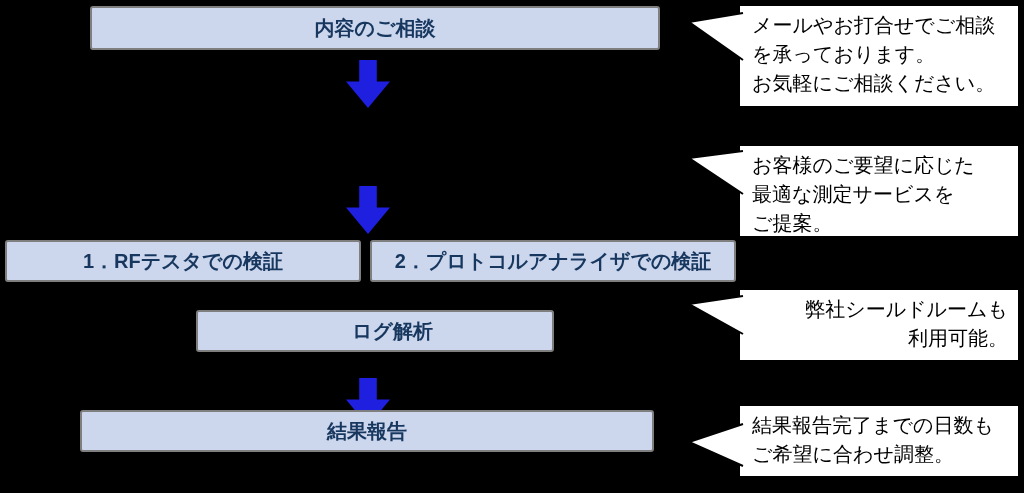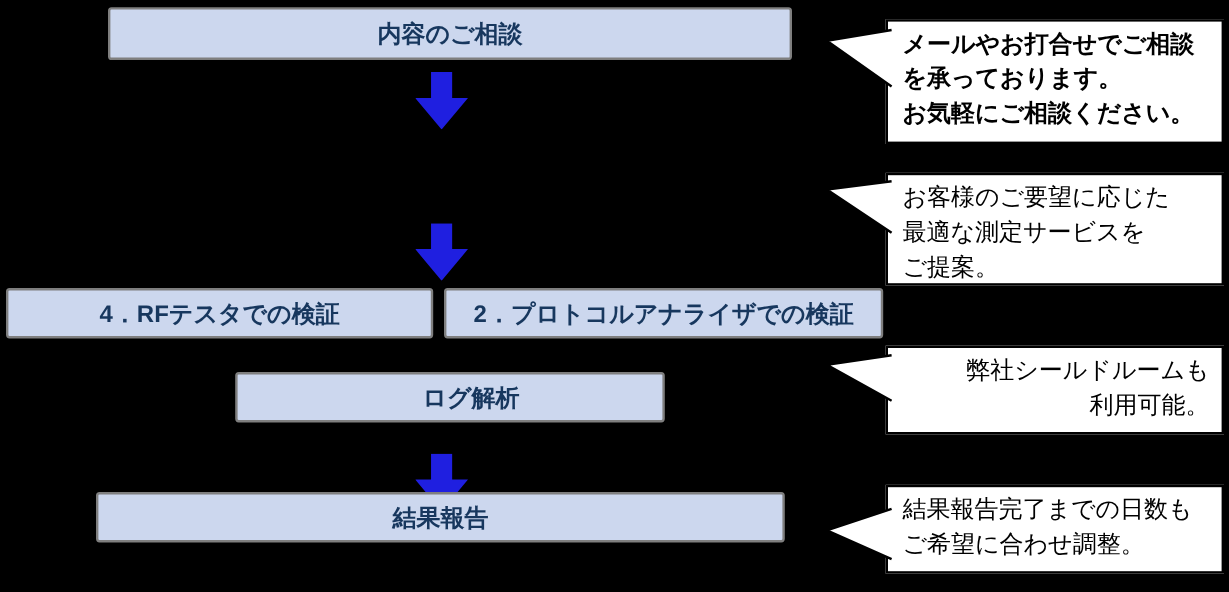--- a/index.html
+++ b/index.html
@@ -58,21 +58,21 @@
     line-height:1.45;
     padding:5px 10px 5px 12px;
     white-space:pre-line;
   }
   .tail{
     position:absolute;
     left:-54px;
     width:58px;height:52px;
     overflow:visible;
   }
-  #c1{left:738px;top:16px;height:104px;font-weight:bold;}
+  #c1{left:738px;top:4px;height:104px;}
   #c1 .tail{top:4px;}
   #c2{left:738px;top:144px;height:94px;}
   #c2 .tail{top:2px;}
   #c3{left:738px;top:288px;height:74px;text-align:right;}
   #c3 .tail{top:2px;}
   #c4{left:738px;top:404px;height:74px;}
   #c4 .tail{top:14px;}
 </style>
 </head>
 <body>
@@ -82,21 +82,21 @@
   <div class="flowbox" id="b1">
     <span class="lbl">内容のご相談</span>
   </div>
 
   <div class="arrow" id="a1"></div>
 
 
   <div class="arrow" id="a2"></div>
 
   <div class="flowbox" id="b3a">
-    <span class="lbl">4．RFテスタでの検証</span>
+    <span class="lbl">1．RFテスタでの検証</span>
   </div>
 
   <div class="flowbox" id="b3b">
     <span class="lbl">2．プロトコルアナライザでの検証</span>
   </div>
 
   <div class="flowbox" id="b4">
     <span class="lbl">ログ解析</span>
   </div>
 

